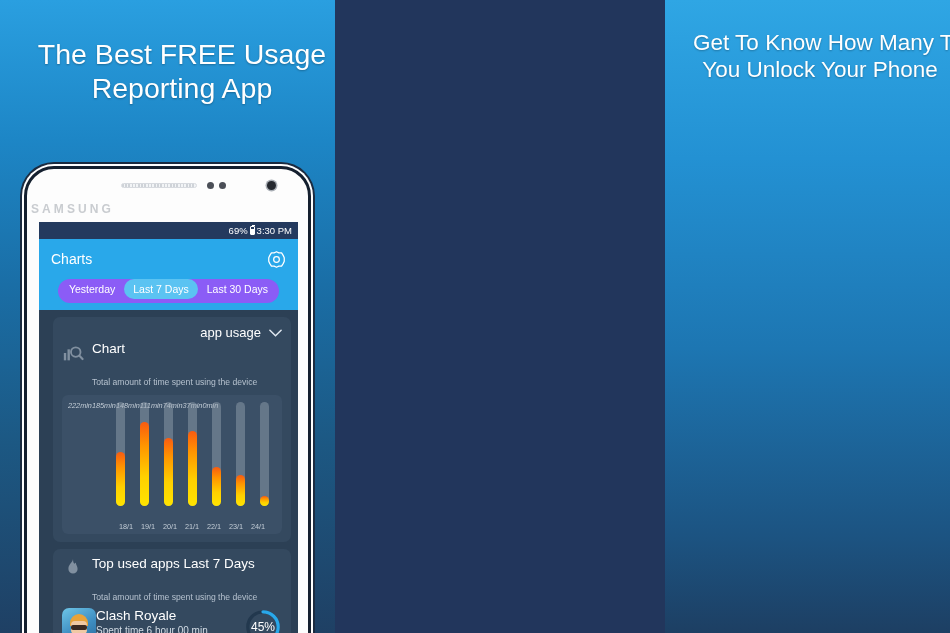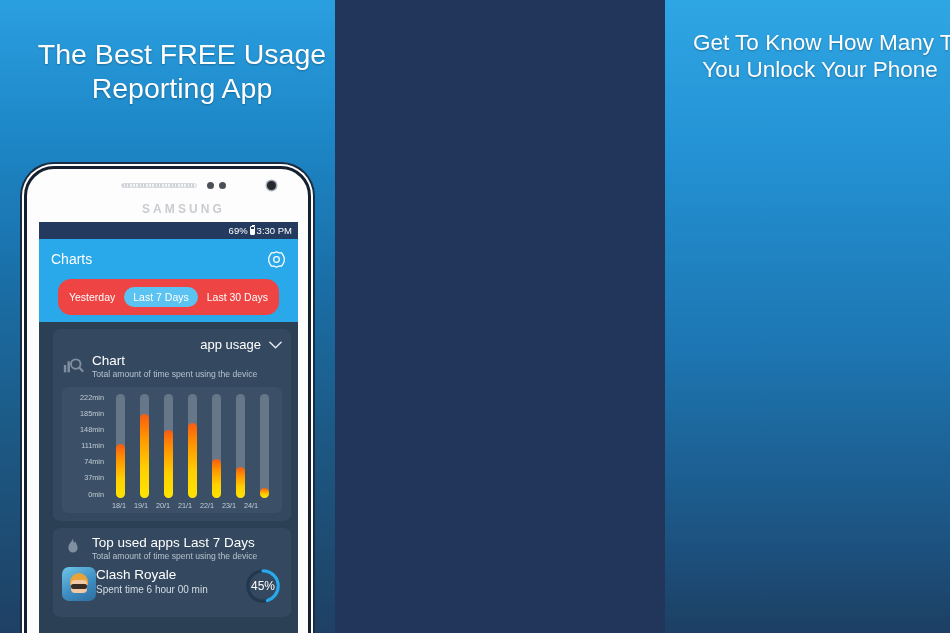--- a/index.html
+++ b/index.html
@@ -20,21 +20,21 @@
              text-align:center; white-space:nowrap; }
   #p3title .l2 { letter-spacing:0px; }
   #p2bottom { position:absolute; top:492px; left:0; width:315px; font-size:25px; color:#eef3f8; }
 
   
   .phone { position:absolute; background:#fdfdfd; border:3px solid #15202f;
            box-shadow:0 0 0 2px #fff, 0 0 0 4px #1b2b40; }
   #phone1 { left:24px; top:166px; width:287px; height:520px;
             border-radius:30px 30px 8px 8px; }
 
-  .brand { position:absolute; left:16px; width:100%; text-align:center;
+  .brand { position:absolute; left:4px; width:100%; 
            font-size:12px; letter-spacing:3.1px; color:#c9ccd0; font-weight:700; }
   .speaker { position:absolute; height:5px; border-radius:3px;
              background:repeating-linear-gradient(90deg,#cfd3d8 0 1.6px,#f2f4f6 1.6px 3.2px);
              border:1px solid #d7dadf; }
   .sensor { position:absolute; width:7px; height:7px; border-radius:50%; background:#4b4f57; }
   .cam    { position:absolute; width:9px; height:9px; border-radius:50%; background:#25292f;
             box-shadow:0 0 0 1.5px #a9aeb5; }
 
   
   .screen { position:absolute; overflow:hidden; background:#2c4055; }
@@ -42,45 +42,45 @@
                display:flex; align-items:center; justify-content:flex-end;
                padding-right:6px; gap:2px; }
   .batt { display:inline-block; width:5px; height:9px; border:1px solid #fff;
           border-radius:1px; position:relative; background:linear-gradient(0deg,#fff 70%,transparent 70%); }
   .batt:after{content:"";position:absolute;top:-2.5px;left:1px;width:3px;height:1.5px;background:#fff;}
   .appbar { background:#29a8ea; color:#fff; display:flex; align-items:center;
             justify-content:space-between; padding:0 12px; }
   .appbar .t { font-size:14px; }
   .gear { width:19px; height:19px; }
   .tabs { background:#29a8ea; display:flex; justify-content:center; padding-bottom:7px; }
-  .tabwrap { background:#ef4444; border-radius:13px; display:flex; align-items:center;
-             height:36px; padding:0 2px; }
+  .tabwrap { background:#8b5cf6; border-radius:13px; display:flex; align-items:flex-start;
+             height:24px; padding:0 2px; }
   .tab { font-size:10.5px; color:#fff; padding:0 9px; height:20px; line-height:20px;
          border-radius:11px; white-space:nowrap; }
   .tab.active { background:#5bc3f2; color:#fff; }
 
   .content { background:#2c4055; padding:7px 7px 0 14px; }
   .card { background:#34495f; border-radius:7px; margin-bottom:7px; padding:8px 9px; position:relative; }
   .card-h { display:flex; gap:8px; align-items:flex-start; }
   .card-ttl { color:#fff; font-size:13.5px; line-height:1.1; }
-  .card-sub { color:#b6c2cf; font-size:8.6px; margin-top:0; }
+  .card-sub { color:#b6c2cf; font-size:8.6px; margin-top:20px; }
   .hicon { width:22px; height:22px; flex:0 0 22px; opacity:.45; }
 
   
   .chartbox { background:#3b5067; border-radius:6px; margin-top:8px; padding:7px 6px 3px 6px; }
   .plot { display:flex; height:104px; }
-  .yax { width:40px; display:flex; flex-direction:column; justify-content:space-between;
-         align-items:flex-end; padding-right:4px; }
+  .yax { width:40px; display:flex; flex-direction:row; justify-content:space-between;
+         align-items:flex-start; padding-right:4px;font-style:italic; }
   .yax span { font-size:7.3px; color:#c2ccd6; line-height:1; }
   .bars { flex:1; display:flex; align-items:flex-end; justify-content:space-around; }
   .bcol { width:9px; height:100%; position:relative; }
   .btrack { position:absolute; inset:0; background:#9aa6b4; opacity:.45; border-radius:5px; }
   .bfill { position:absolute; left:0; bottom:0; width:100%; border-radius:5px;
            background:linear-gradient(0deg,#ffe400 0%,#ffd000 35%,#ff9500 72%,#f95b10 100%); }
-  .xax { display:flex; justify-content:flex-start; padding-left:40px; margin-top:3px; }
+  .xax { display:flex; justify-content:center; padding-left:40px; margin-top:16px; }
   .xax span { font-size:7.3px; color:#c2ccd6; width:22px; text-align:center; }
   .selrow { display:flex; align-items:center; justify-content:flex-end; gap:8px; }
   .selrow .v { color:#fff; font-size:13px; }
   .chev { width:13px; height:8px; }
 
   
   .approw { display:flex; align-items:flex-start; gap:0; padding:6px 0 4px 0; }
   .appicon { width:34px; height:34px; border-radius:7px; flex:0 0 34px; overflow:hidden; position:relative; }
   .appmeta { flex:1; min-width:0; }
   .appname { color:#fff; font-size:13.5px; line-height:1.12; }

